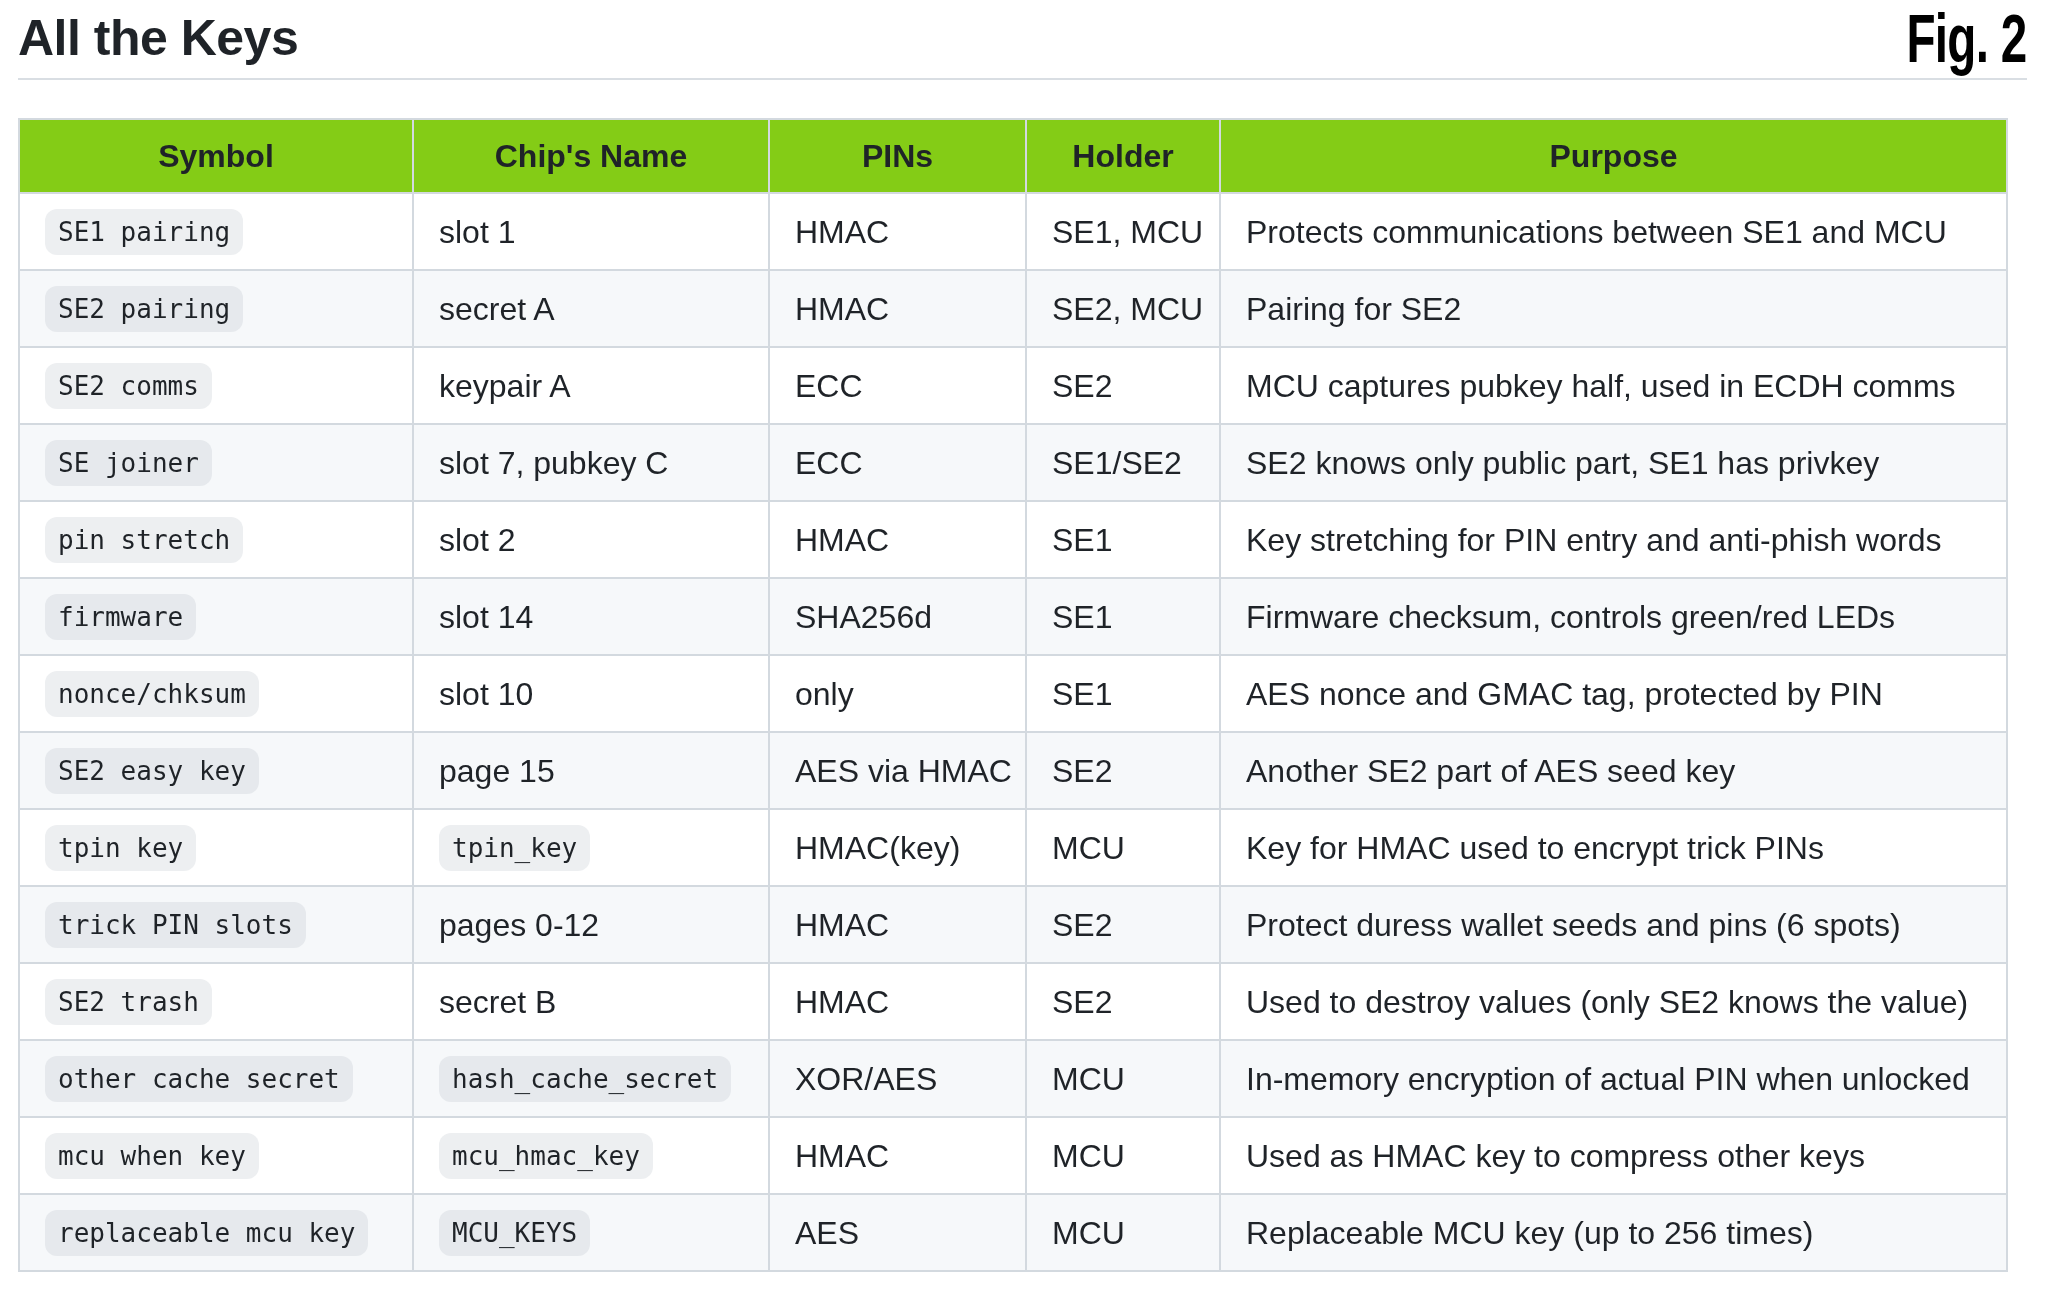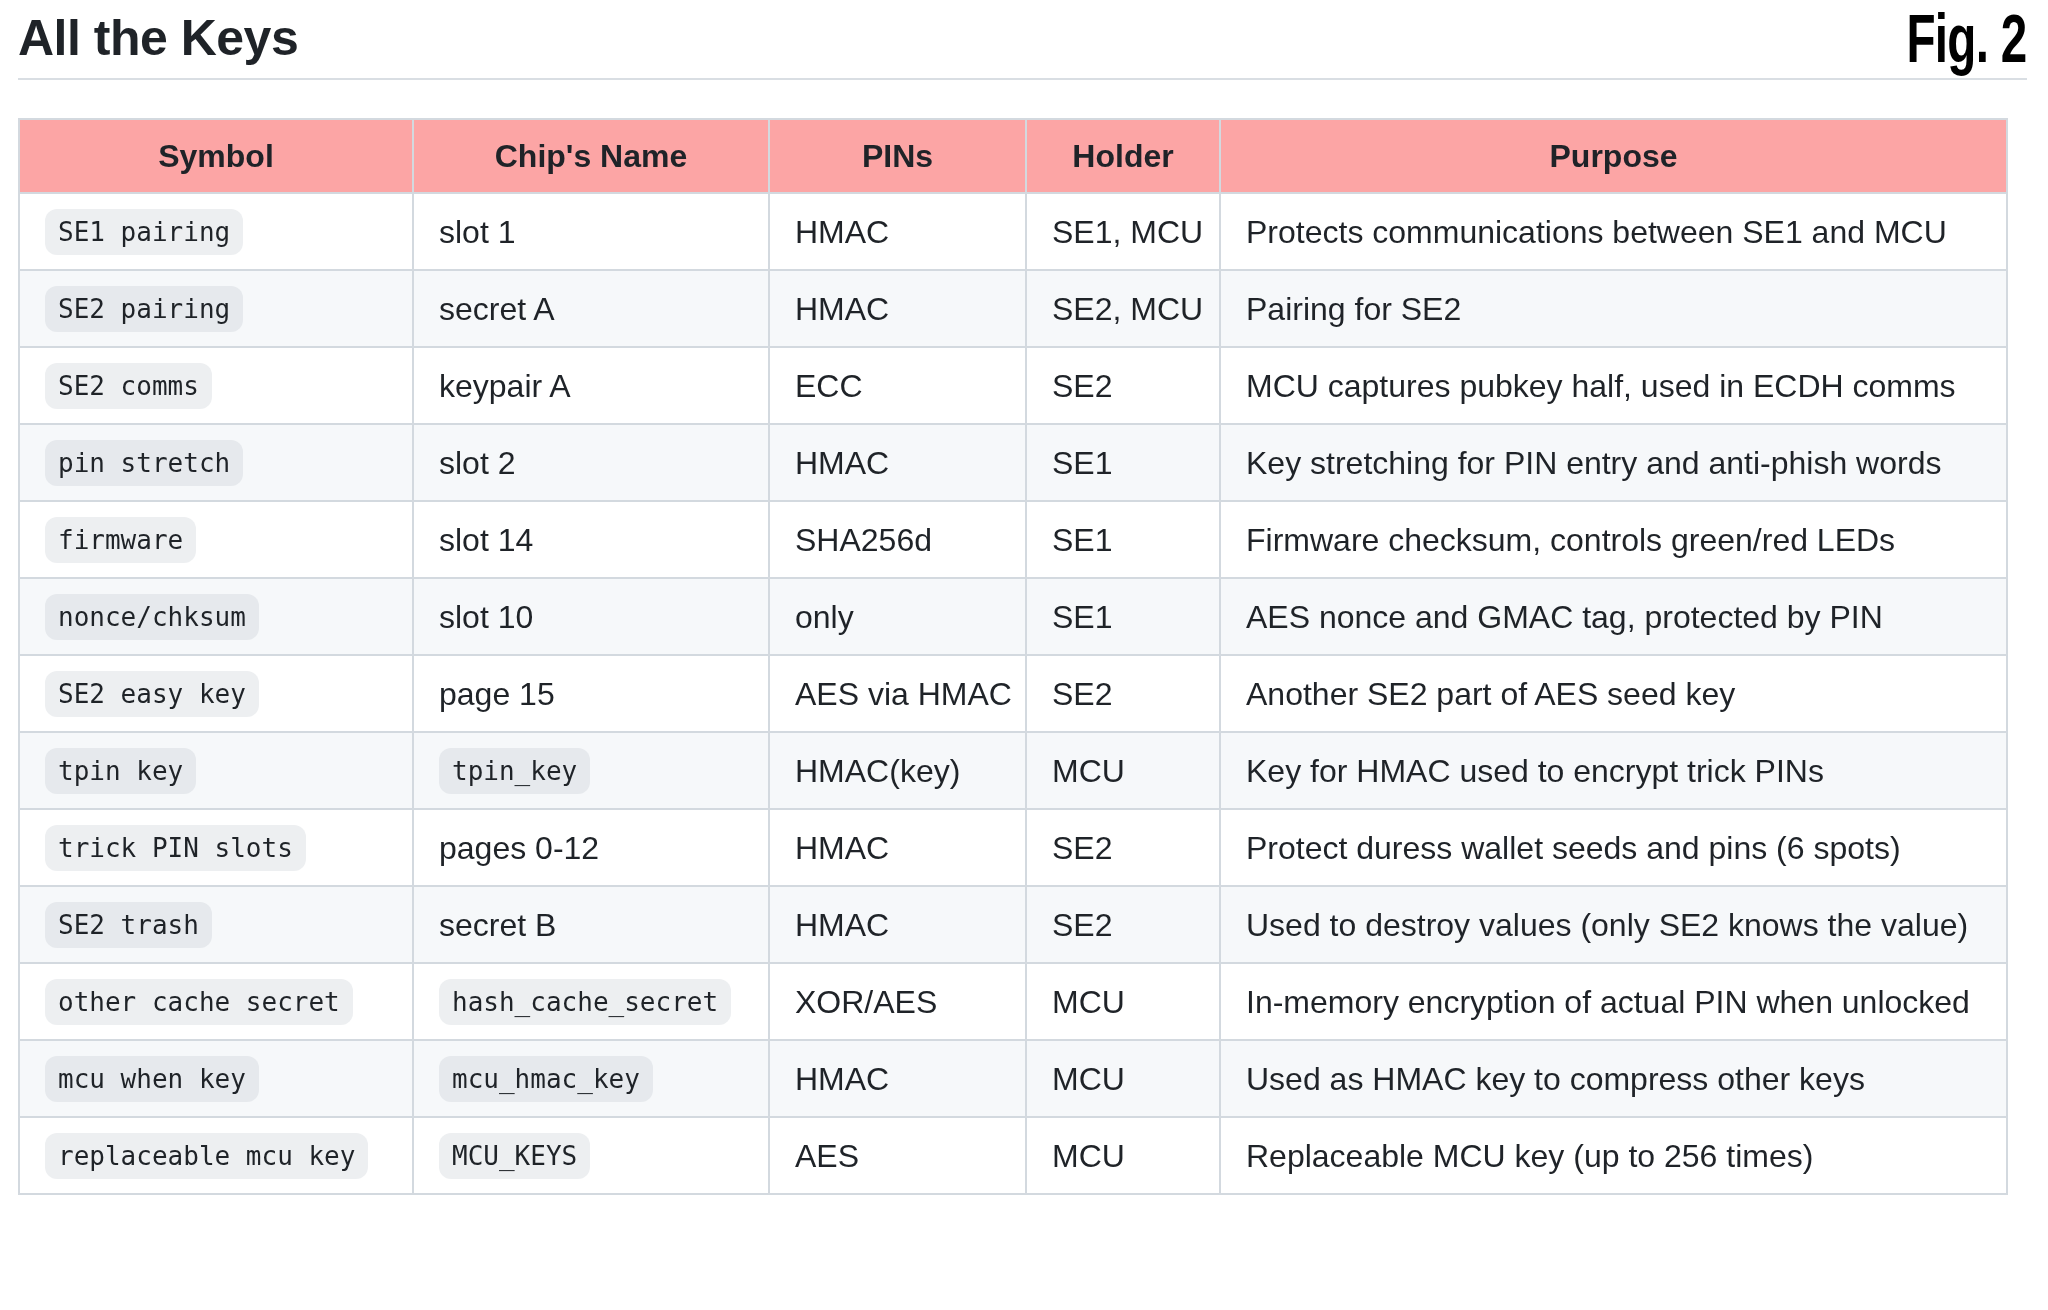--- a/index.html
+++ b/index.html
@@ -24,21 +24,21 @@
     font-size:68px;line-height:72px;font-weight:600;color:#000;
     display:inline-block;transform:scaleX(0.70);transform-origin:100% 50%;
     letter-spacing:-1px;
   }
   table.keys{
     border-collapse:collapse;table-layout:fixed;width:1988px;margin-top:38px;
   }
   th,td{border:2px solid var(--border);}
   th{
     padding:18px 8px;font-size:32px;line-height:36px;font-weight:700;
-    text-align:center;background:#fca5a5;white-space:nowrap;
+    text-align:center;background:#84cc16;white-space:nowrap;
   }
   td{
     padding:14px 8px 14px 25px;font-size:32px;line-height:44px;
     text-align:left;vertical-align:middle;white-space:nowrap;
   }
   tbody tr:nth-child(even){background:var(--row-alt-bg);}
   code.pill{
     font-family:"DejaVu Sans Mono",monospace;
     font-size:26px;line-height:34px;
     background:var(--pill-bg);
@@ -86,20 +86,27 @@
     <td class="cell-type">HMAC</td>
     <td class="cell-holder">SE2, MCU</td>
     <td class="cell-purpose">Pairing for SE2</td>
   </tr>
         <tr>
     <td class="cell-symbol"><code class="pill">SE2 comms</code></td>
     <td class="cell-chip">keypair A</td>
     <td class="cell-type">ECC</td>
     <td class="cell-holder">SE2</td>
     <td class="cell-purpose">MCU captures pubkey half, used in ECDH comms</td>
+  </tr>
+        <tr>
+    <td class="cell-symbol"><code class="pill">SE joiner</code></td>
+    <td class="cell-chip">slot 7, pubkey C</td>
+    <td class="cell-type">ECC</td>
+    <td class="cell-holder">SE1/SE2</td>
+    <td class="cell-purpose">SE2 knows only public part, SE1 has privkey</td>
   </tr>
         <tr>
     <td class="cell-symbol"><code class="pill">pin stretch</code></td>
     <td class="cell-chip">slot 2</td>
     <td class="cell-type">HMAC</td>
     <td class="cell-holder">SE1</td>
     <td class="cell-purpose">Key stretching for PIN entry and anti-phish words</td>
   </tr>
         <tr>
     <td class="cell-symbol"><code class="pill">firmware</code></td>

